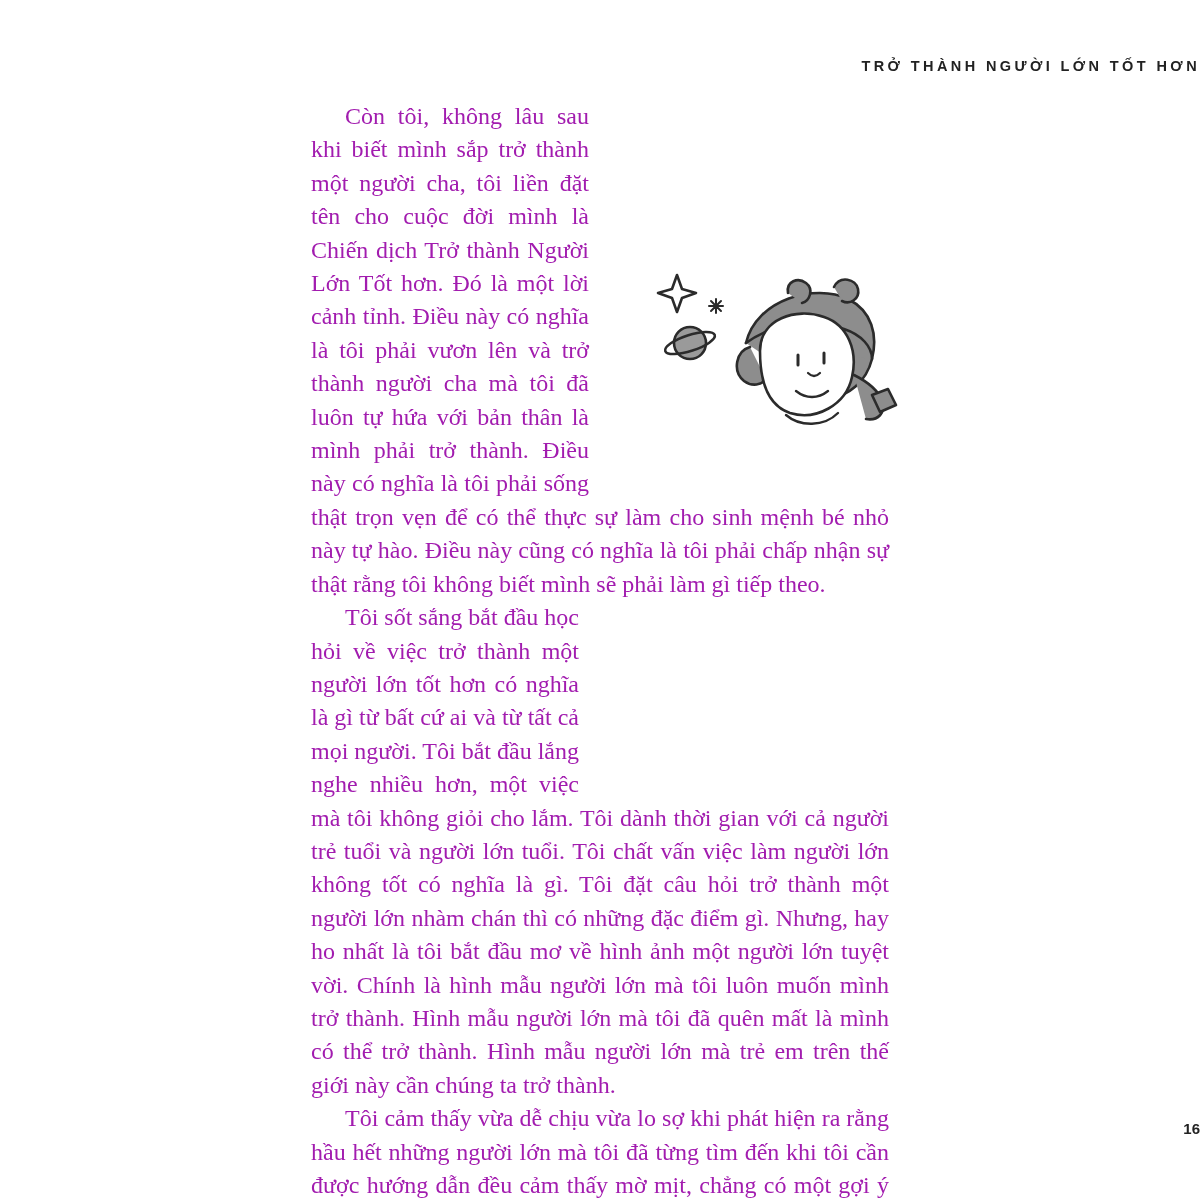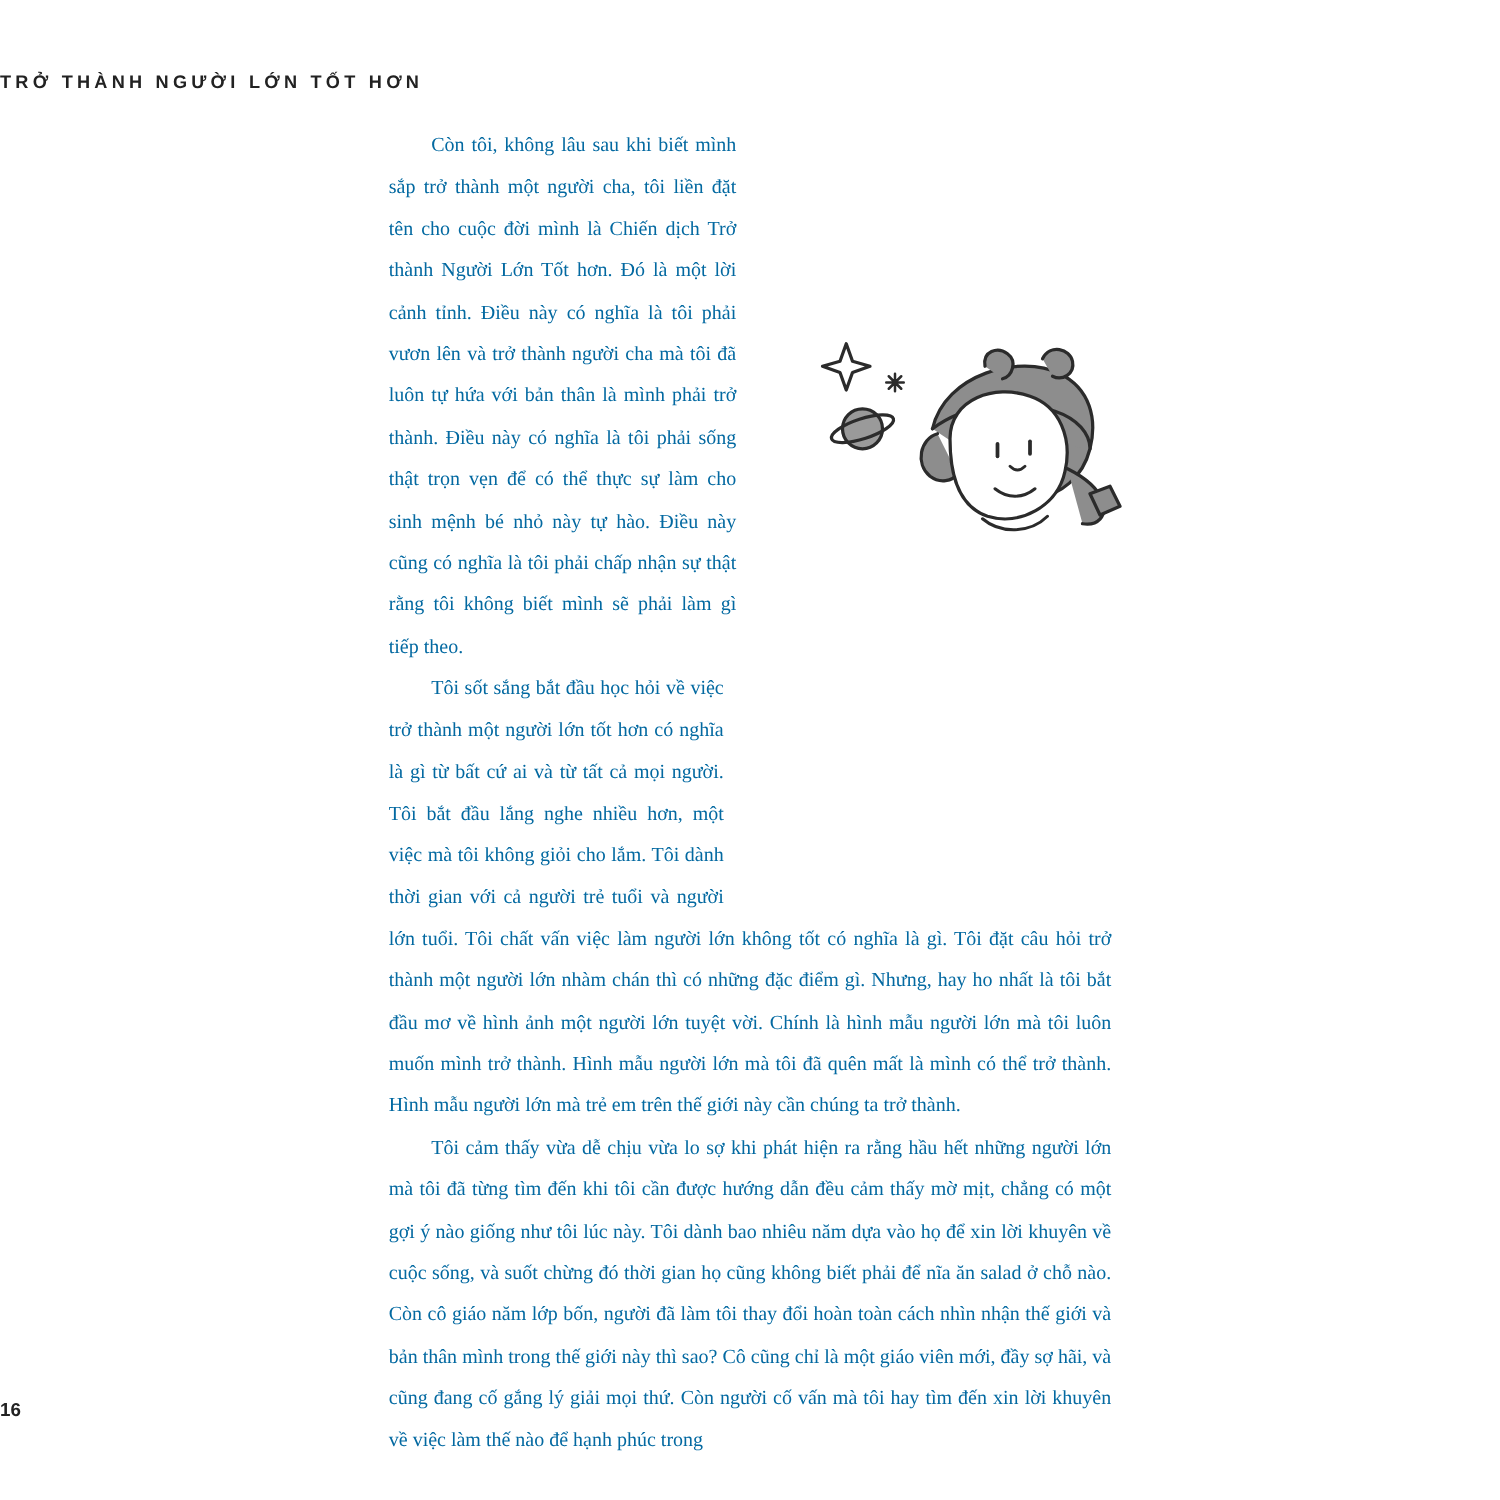--- a/index.html
+++ b/index.html
@@ -22,43 +22,43 @@
     height: 1200px;
     box-sizing: border-box;
   }
 
   
   .running-head {
     position: absolute;
     top: 58px;
     left: 0;
     width: 1200px;
-    text-align: left;
+    text-align: right;
     font-family: "Liberation Sans", sans-serif;
     font-size: 14.5px;
     font-weight: 700;
     letter-spacing: 3.4px;
     color: #222;
   }
 
   
   .content {
     position: absolute;
     left: 311px;
     top: 100px;
     width: 578px;
   }
 
   p {
     margin: 0;
-    font-size: 16px;
+    font-size: 24px;
     line-height: 33.4px;
     text-align: justify;
     text-indent: 34px;
-    color: #0369a1;
+    color: #a21caf;
     hyphens: none;
   }
 
   
   .illus-float {
     float: right;
     width: 300px;
     height: 252px;
     shape-outside: inset(0);
     margin: 124px 0 0 0;
@@ -107,21 +107,21 @@
     letter-spacing: 0.6px;
     white-space: nowrap;
   }
 
   
   .folio {
     position: absolute;
     left: 0;
     top: 1120px;
     width: 1200px;
-    text-align: left;
+    text-align: right;
     font-family: "Liberation Sans", sans-serif;
     font-size: 15px;
     font-weight: 700;
     color: #222;
   }
 </style>
 </head>
 <body>
 
 <div class="page">

